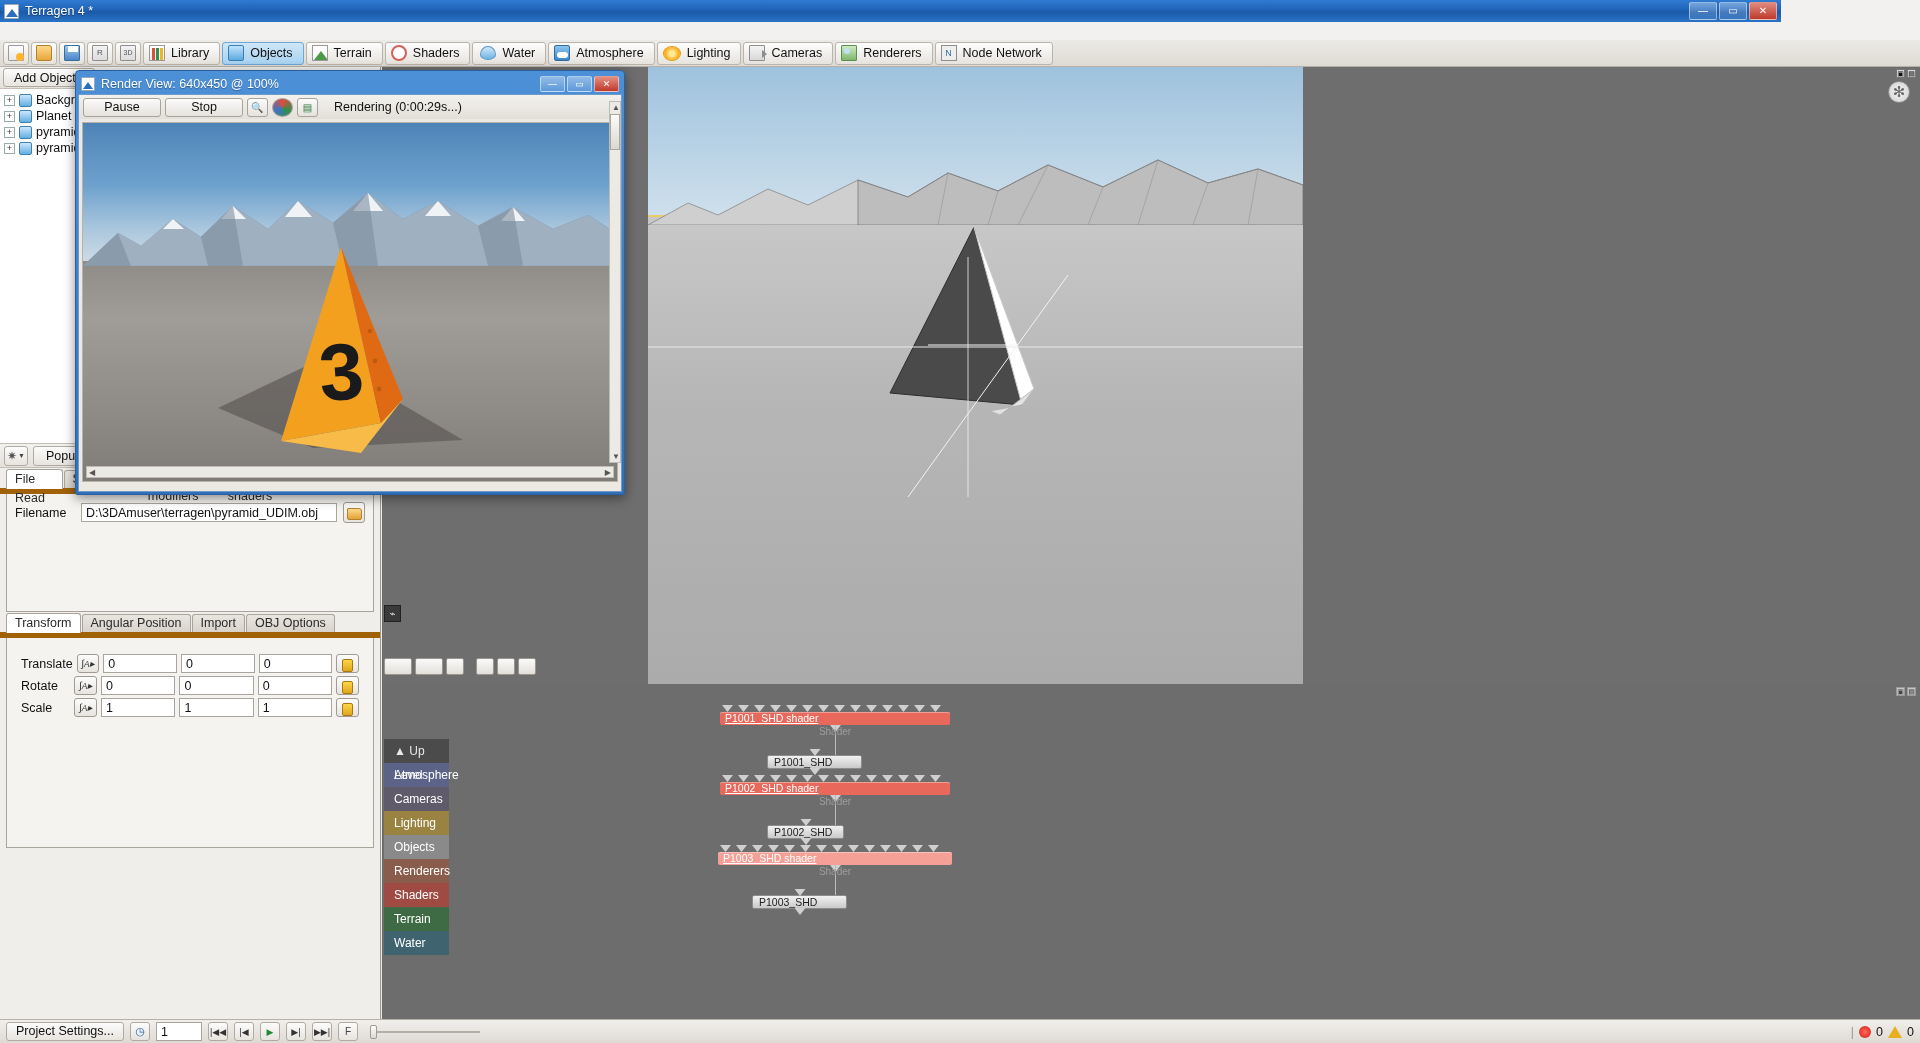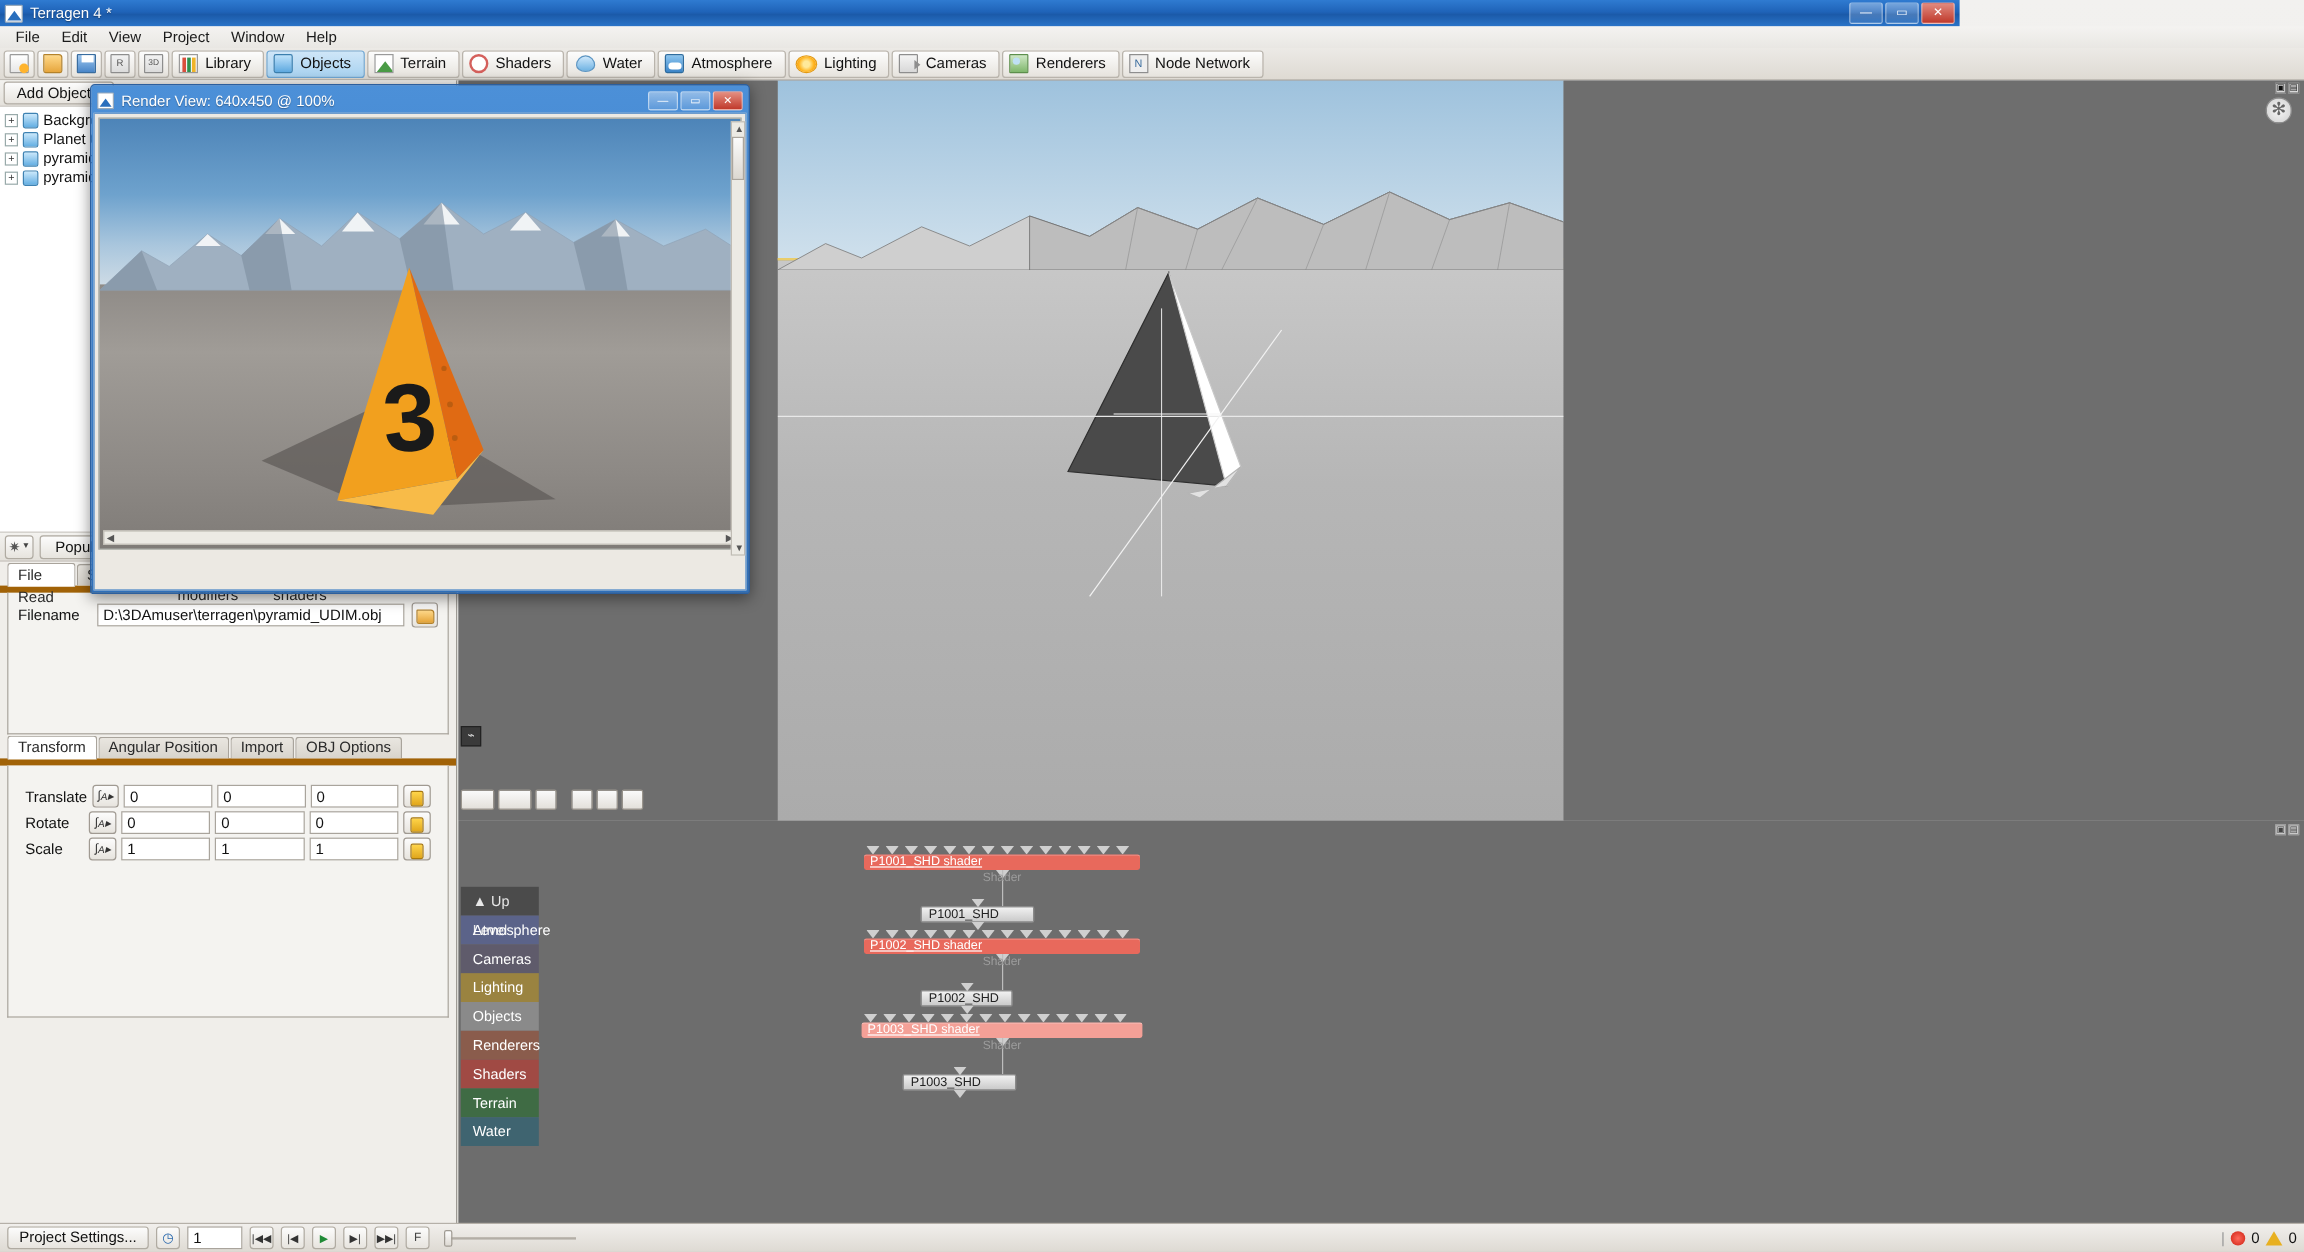--- a/index.html
+++ b/index.html
@@ -9,21 +9,21 @@
     font-size: 13px;
     background:#d4d0c8;
     color:#111;
     -webkit-font-smoothing: antialiased;
   }
   .app { position:relative; width:1920px; height:1043px;
          background:linear-gradient(#f2f1ef,#e8e6e1); }
 
   
   .titlebar {
-    position:absolute; left:0; top:0; width:1633px; height:22px;
+    position:absolute; left:0; top:0; width:1781px; height:22px;
     background:linear-gradient(#2f7bd1,#1f63b8 45%,#1b5aa9 55%,#2a74c8);
     display:flex; align-items:center; padding:0 4px;
   }
   .titlebar .tb-icon {
     width:15px; height:15px; margin-right:6px; position:relative;
     background:#fff; border:1px solid #9ab; border-radius:1px; overflow:hidden;
   }
   .titlebar .tb-icon:after{
     content:""; position:absolute; left:1px; bottom:1px;
     border-left:6px solid transparent; border-right:6px solid transparent;
@@ -259,28 +259,20 @@
   <div class="titlebar">
     <div class="tb-icon"></div>
     <div class="tb-title">Terragen 4 *</div>
     <div class="tb-buttons">
       <div class="tb-btn">—</div>
       <div class="tb-btn">▭</div>
       <div class="tb-btn close">✕</div>
     </div>
   </div>
 
-  <div class="menubar">
-    <div class="mi">File</div>
-    <div class="mi">Edit</div>
-    <div class="mi">View</div>
-    <div class="mi">Project</div>
-    <div class="mi">Window</div>
-    <div class="mi">Help</div>
-  </div>
 
   <div class="toolbar">
     <div class="tbtn">
         <span class="gico ic-newdoc"></span>
       </div>
     <div class="tbtn">
         <span class="gico ic-open"></span>
       </div>
     <div class="tbtn">
         <span class="gico ic-save"></span>
@@ -596,20 +588,28 @@
       <div class="ico"></div>
       <div class="t">Render View: 640x450 @ 100%</div>
       <div class="rw-wbtns">
         <div class="rw-wbtn">—</div>
         <div class="rw-wbtn">▭</div>
         <div class="rw-wbtn close">✕</div>
       </div>
     </div>
 
     <div class="rw-body">
+      <div class="rw-toolbar">
+        <div class="rw-btn">Pause</div>
+        <div class="rw-btn">Stop</div>
+        <div class="rw-ibtn" style="display:flex;align-items:center;justify-content:center;font-size:10px;color:#444">🔍</div>
+        <div class="rw-ibtn" style="background:conic-gradient(#e04b3c,#2e8f4a,#3b76c4,#e04b3c);border-radius:50%"></div>
+        <div class="rw-ibtn" style="display:flex;align-items:center;justify-content:center;font-size:10px;color:#2f7a3f">▤</div>
+        <div class="rw-status">Rendering  (0:00:29s...)</div>
+      </div>
 
       <div class="rw-canvas">
         <div class="rc-sky"></div>
         <div class="rc-ground"></div>
 
         <svg style="position:absolute;left:0;top:48px;width:530px;height:95px" viewBox="0 0 530 95">
           <polygon points="0,95 35,62 58,75 90,48 118,66 150,35 185,58 215,30 250,52 285,22 320,48 355,30 395,55 430,36 470,58 505,44 530,60 530,95" fill="#9fb0c1" stroke="none"></polygon>
           <polygon points="0,95 35,62 58,75 90,48 118,66 150,35 185,58 215,30 250,52 285,22 320,48 355,30 395,55 430,36 470,58 505,44 530,60 530,95" fill="none" stroke="#8fa3b6" stroke-width="0.6"></polygon>
           <g fill="#ffffff" opacity="0.85">
             <polygon points="150,35 163,48 138,48"></polygon>

